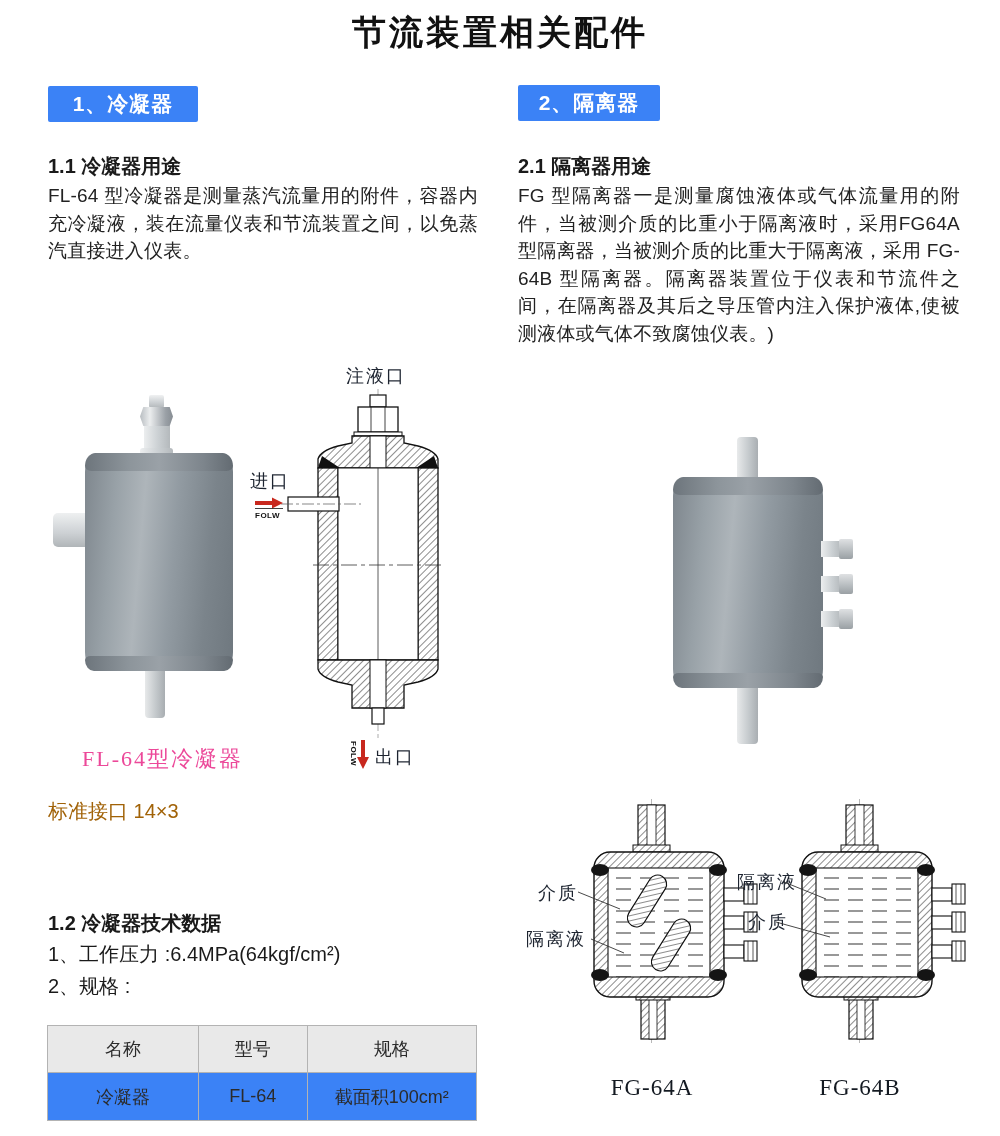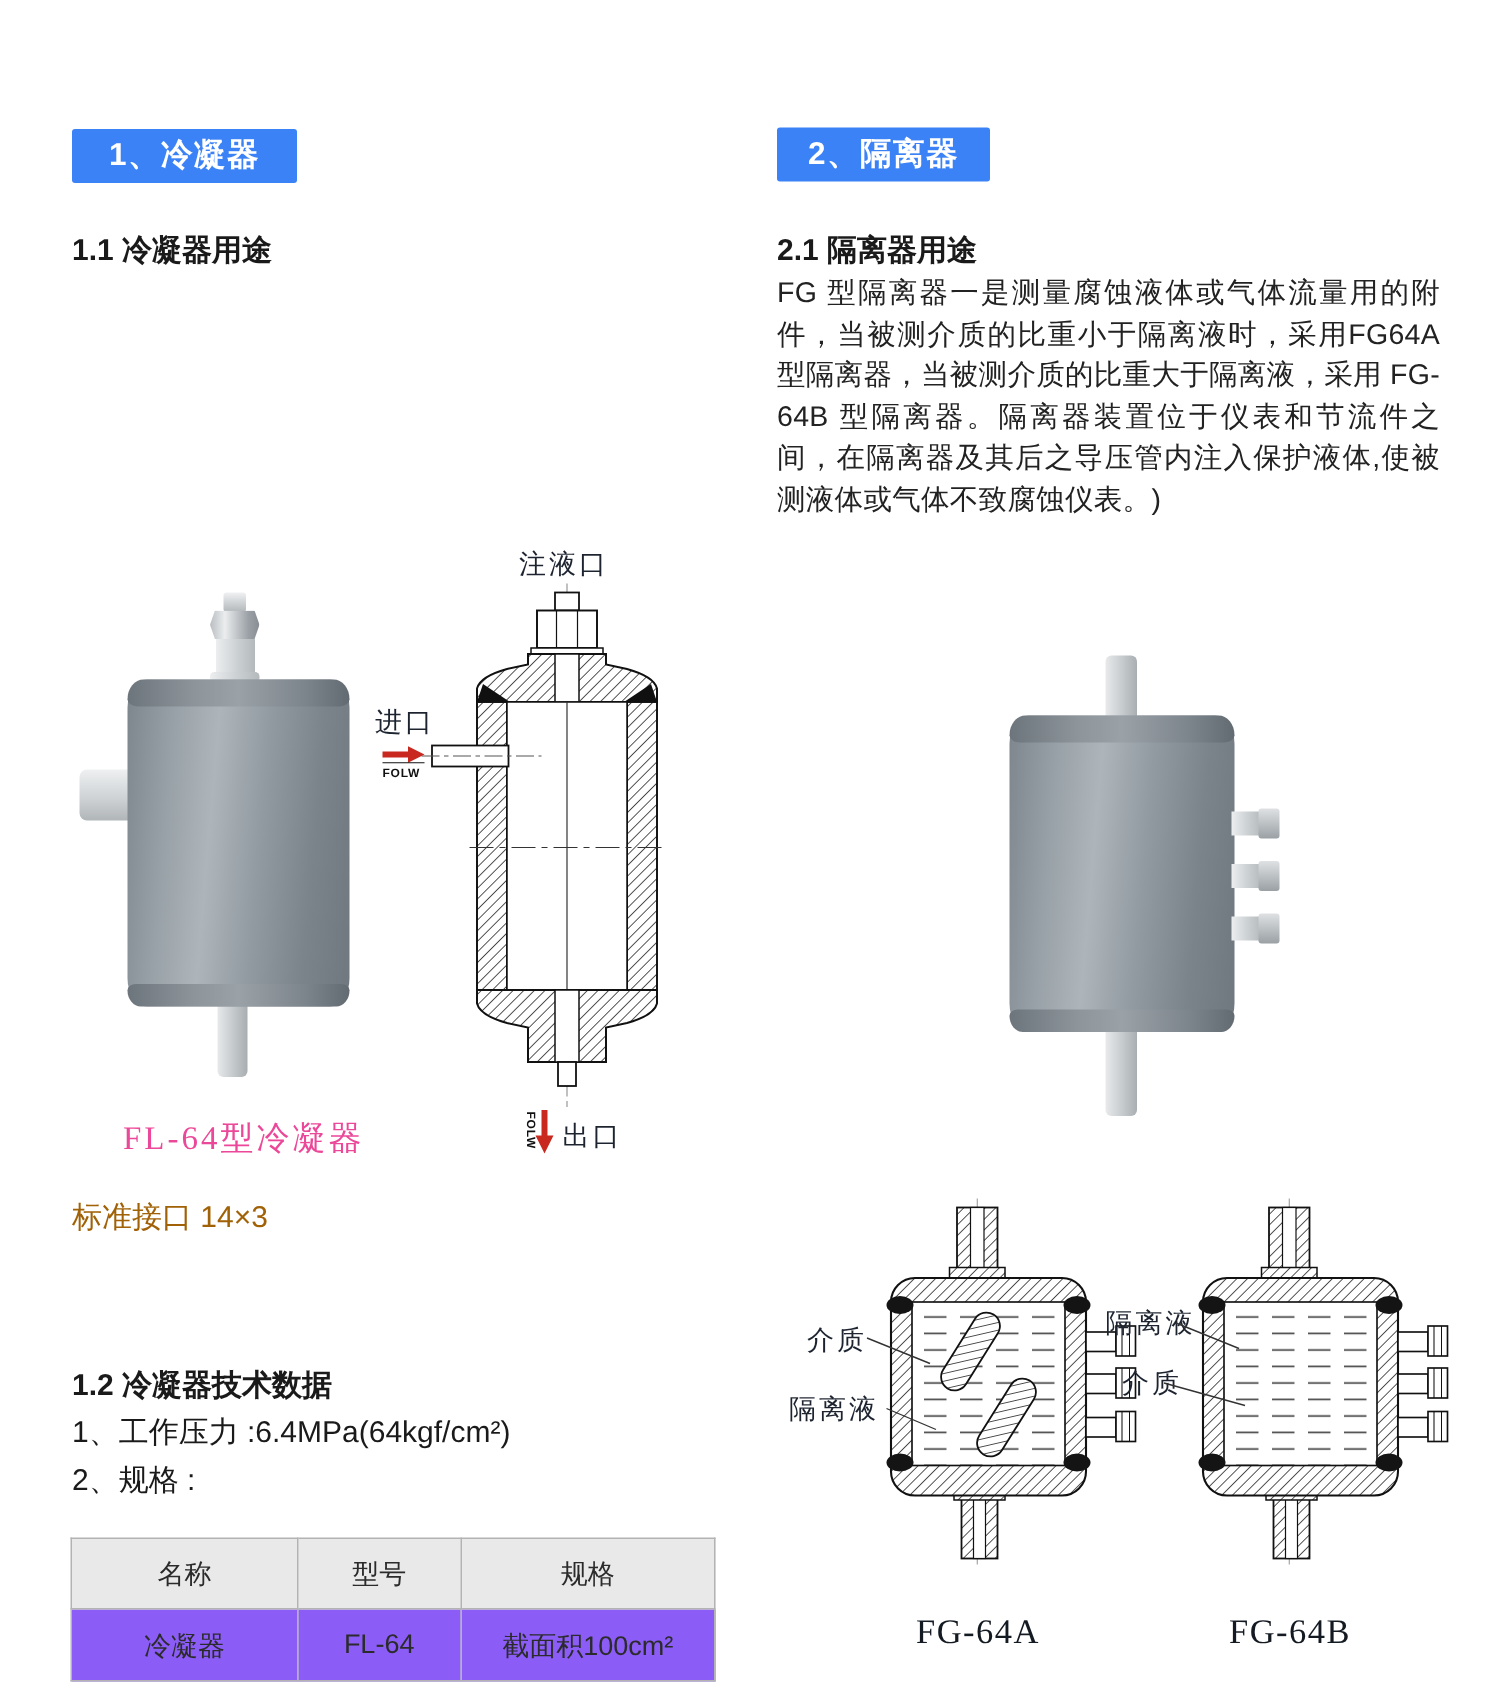--- a/index.html
+++ b/index.html
@@ -14,21 +14,21 @@
   .badge2{left:518px;top:85px;width:142px;}
   .sec-heading{font-size:20px;font-weight:bold;color:#1a1a1a;}
   .para{font-size:19px;line-height:27.5px;text-align:justify;color:#222;letter-spacing:0.2px;}
   .serif-cap{font-family:"Liberation Serif",serif;font-size:22px;color:#ec4899;letter-spacing:2px;}
   .note{font-size:20px;color:#a16207;}
   .tech-item{font-size:20px;color:#1a1a1a;}
   
   .spec-table{border-collapse:collapse;table-layout:fixed;width:430px;font-size:18px;color:#2b2b2b;}
   .spec-table th,.spec-table td{border:1px solid #b3b3b3;text-align:center;font-weight:normal;padding:0;}
   .spec-table th{height:46px;background:#e9e9e9;}
-  .spec-table td{height:47px;background:#8b5cf6;}
+  .spec-table td{height:47px;background:#3b82f6;}
   
   .metal-v{background:linear-gradient(180deg,#f0f1f2,#cdd1d4 55%,#b2b7ba);}
   .metal-h{background:linear-gradient(90deg,#eceeef,#cbd0d3 55%,#b4b9bc);}
   .cp-body,.iso-body{border-radius:13px/19px;
      background:linear-gradient(95deg,#7e868d 0%,#98a1a7 20%,#aeb5ba 38%,#929ba2 58%,#7b848b 80%,#6f787f 100%);}
   .rim{position:absolute;left:0;right:0;height:18px;
      background:linear-gradient(90deg,#6d757c,#8d959b 30%,#9aa1a7 50%,#7d858c 80%,#636b72);}
   .rim.top{top:0;border-radius:13px 13px 8px 8px/16px 16px 6px 6px;}
   .rim.bot{bottom:0;height:15px;border-radius:8px 8px 13px 13px/6px 6px 16px 16px;}
   .hexnut{background:linear-gradient(90deg,#b9bec2,#ebedee 30%,#9aa0a6 78%,#878d93);
@@ -37,23 +37,25 @@
   .dlabel{font-family:"Liberation Serif",serif;font-size:18px;fill:#1d2430;letter-spacing:2px;}
   .flow{font-family:"Liberation Sans",sans-serif;font-size:8px;font-weight:bold;fill:#111;letter-spacing:0.5px;}
   .cap{font-family:"Liberation Serif",serif;font-size:23px;fill:#141a22;letter-spacing:1px;}
   svg .ln{stroke:#111;}
 </style>
 </head>
 <body>
 
 <div class="page">
 
+  <div class="abs page-title">节流装置相关配件</div>
 
   <div class="abs badge badge1">1、冷凝器</div>
   <div class="abs sec-heading" style="left:48px;top:153px;">1.1 冷凝器用途</div>
+  <div class="abs para" style="left:48px;top:182px;width:430px;">FL-64 型冷凝器是测量蒸汽流量用的附件，容器内充冷凝液，装在流量仪表和节流装置之间，以免蒸汽直接进入仪表。</div>
 
   <div class="abs" style="left:45px;top:393px;width:195px;height:335px;">
     <div class="abs metal-v" style="left:104px;top:2px;width:15px;height:13px;border-radius:2px;"></div>
     <div class="abs hexnut" style="left:95px;top:14px;width:33px;height:19px;"></div>
     <div class="abs metal-h" style="left:99px;top:33px;width:26px;height:23px;"></div>
     <div class="abs metal-h" style="left:95px;top:55px;width:33px;height:7px;border-radius:3px;"></div>
     <div class="abs metal-h" style="left:8px;top:120px;width:38px;height:34px;border-radius:5px 0 0 5px;background:linear-gradient(180deg,#eef0f1,#ccd0d3 60%,#b0b5b8);"></div>
     <div class="abs metal-v" style="left:100px;top:277px;width:20px;height:48px;border-radius:0 0 4px 4px;background:linear-gradient(90deg,#e7e9ea,#c3c8cb 55%,#a8adb1);"></div>
     <div class="abs cp-body" style="left:40px;top:60px;width:148px;height:218px;">
       <div class="rim top"></div>

